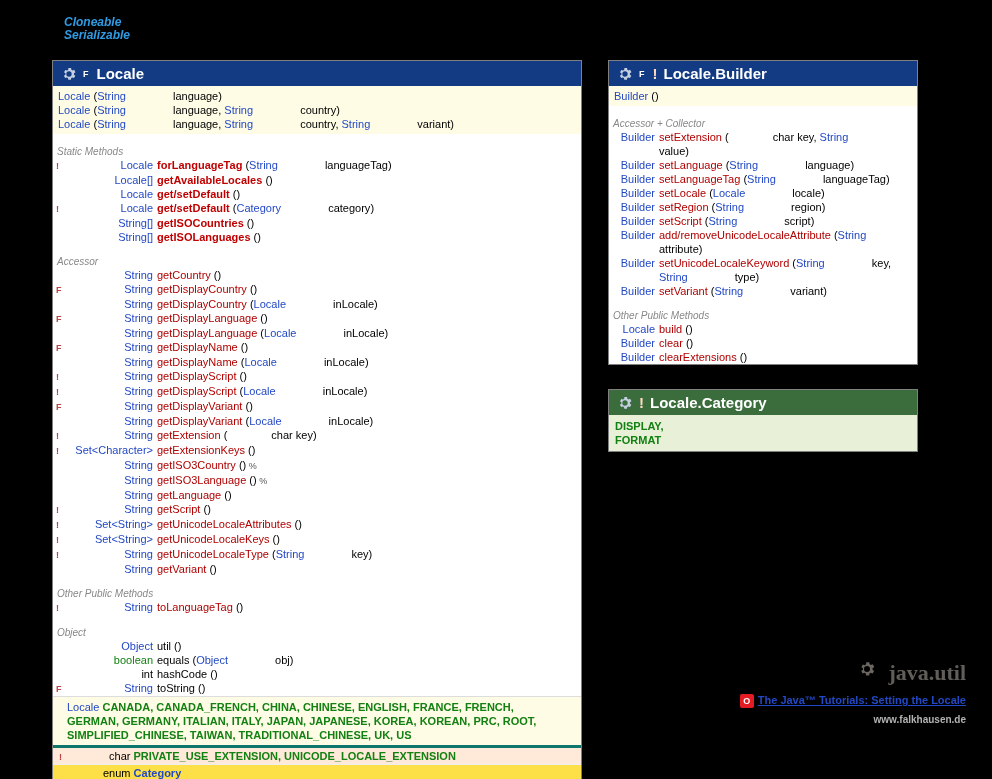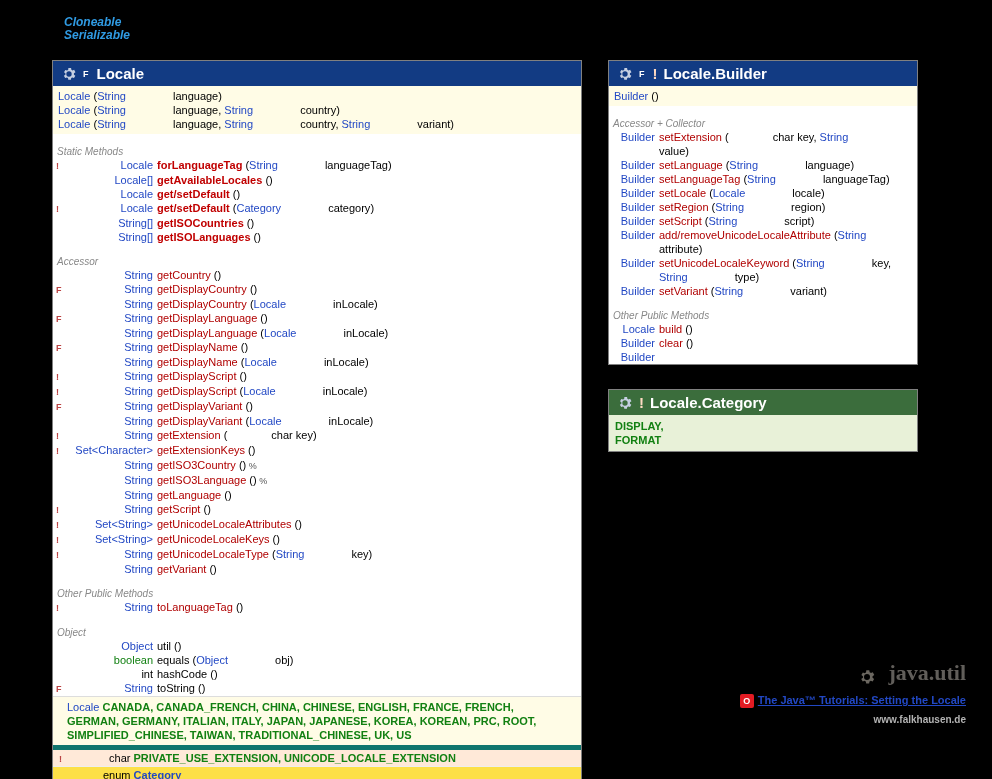--- a/index.html
+++ b/index.html
@@ -107,21 +107,21 @@
   .sym { color: #555; font-size: 9px; }
 
   .constants {
     background: #fffce6;
     padding: 3px 14px;
     line-height: 14px;
     border-top: 1px solid #ddd;
   }
   .constants .t-blue { font-weight: normal; }
   .constants .t-green { font-weight: bold; }
-  .constants-line2 { padding: 2px 6px; background: #ffe9d8; border-top: 5px solid #0f766e;}
+  .constants-line2 { padding: 2px 6px; background: #ffe9d8; border-top: 3px solid #0f766e;}
   .nested-line { padding: 2px 6px; background: #fde047; border-top: 1px solid #eee;}
 
   
   .builder-body .ret-col { width: 42px; }
   .builder-body .method-row { padding: 0 4px; }
 
   
   .cat-body {
     background: #e8f1d8;
     padding: 4px 6px;
@@ -138,21 +138,21 @@
     text-align: right;
     width: 320px;
   }
   .footer-title {
     font-family: Georgia, serif;
     font-size: 22px;
     font-weight: bold;
     color: #615e5a;
     display: flex;
     justify-content: flex-end;
-    align-items: flex-end;
+    align-items: flex-start;
     gap: 12px;
   }
   .footer-title .gear { width: 18px; height: 18px; fill: #6b6760; }
   .footer-link {
     margin-top: 8px;
     color: #2248c4;
     font-weight: bold;
     font-size: 11px;
     text-decoration: underline;
   }
@@ -455,20 +455,21 @@
             <div class="method-row">
     <span class="ret-col" style="width:42px"><span class="t-blue">Locale</span></span>
     <span class="body-col"><span class="m-name nb">build</span><span class="paren"> ()</span></span>
   </div>
             <div class="method-row">
     <span class="ret-col" style="width:42px"><span class="t-blue">Builder</span></span>
     <span class="body-col"><span class="m-name nb">clear</span><span class="paren"> ()</span></span>
   </div>
             <div class="method-row">
     <span class="ret-col" style="width:42px"><span class="t-blue">Builder</span></span>
+    <span class="body-col"><span class="m-name nb">clearExtensions</span><span class="paren"> ()</span></span>
   </div>
           </div>
       </div>
 
       <div class="class-box">
         <div class="class-header green">
           <svg class="gear gear-svg" viewBox="0 0 24 24">
               <path d="M12,8a4,4 0 1,0 0,8a4,4 0 1,0 0,-8M19.4,13l2.1,1.6l-2,3.5l-2.5-1a8,8 0 0 1-1.7,1l-.4,2.7h-4l-.4-2.7a8,8 0 0 1-1.7-1l-2.5,1l-2-3.5L6.6,13a8,8 0 0 1 0-2L4.5,9.4l2-3.5l2.5,1a8,8 0 0 1 1.7-1L11.1,3h4l.4,2.7a8,8 0 0 1 1.7,1l2.5-1l2,3.5L19.4,11a8,8 0 0 1 0,2z"></path>
             </svg>
           <span class="bang">!</span>

